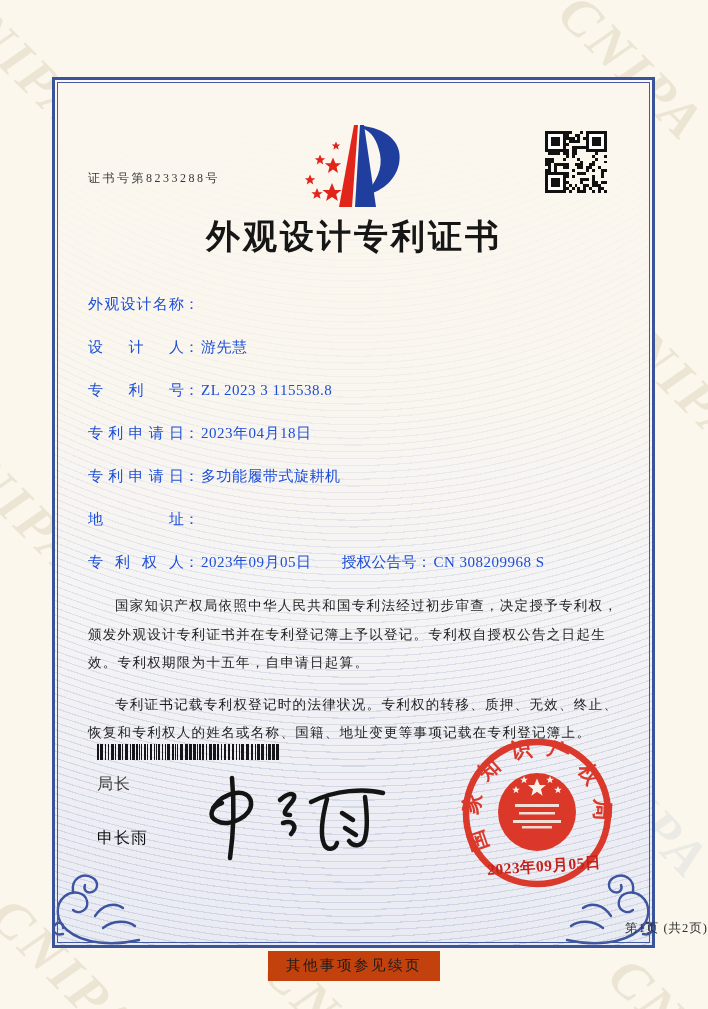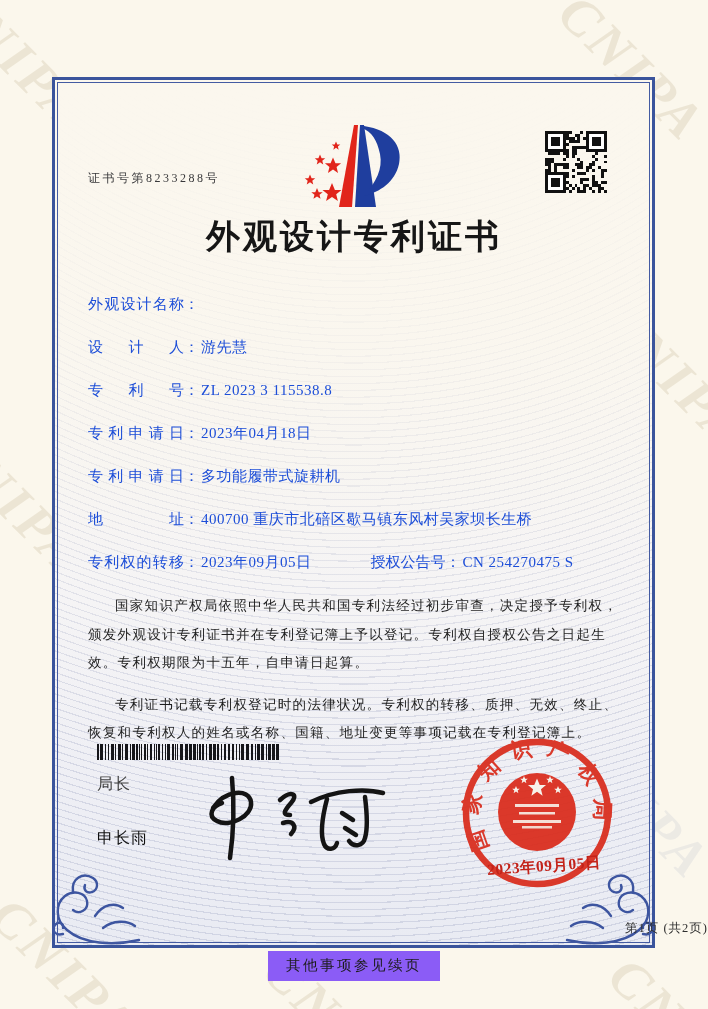--- a/index.html
+++ b/index.html
@@ -24,21 +24,21 @@
   .logo{position:absolute;left:296px;top:108px;}
   .qr{position:absolute;left:545px;top:131px;width:62px;height:62px;}
   .title{position:absolute;left:0;top:214px;width:100%;text-align:center;
          font-size:34px;font-weight:bold;letter-spacing:3px;color:#161616;}
   
   .fields{position:absolute;left:88px;top:294px;width:545px;font-size:15px;color:#1d4ed8;}
   .field-row{height:43px;display:flex;align-items:flex-start;line-height:20px;}
   .fl{display:inline-block;width:96px;text-align:justify;text-align-last:justify;}
   .colon{display:inline-block;margin-right:2px;}
   .fv{letter-spacing:.5px;}
-  .pair2{margin-left:59px;display:flex;}
+  .pair2{margin-left:30px;display:flex;}
   
   .body-text{position:absolute;left:88px;top:592px;width:538px;font-size:13.5px;
              line-height:28.5px;letter-spacing:1.3px;color:#1e1e1e;}
   .body-text p{margin:0 0 13px 0;text-indent:2em;}
   
   .barcode{position:absolute;left:97px;top:744px;width:184px;height:16px;}
   
   .sig-role{position:absolute;left:97px;top:774px;font-family:"Liberation Sans","DejaVu Sans",sans-serif;
             font-size:16px;color:#404040;letter-spacing:1px;}
   .sig-name{position:absolute;left:97px;top:828px;font-family:Liberation Sans, sans-serif;
@@ -46,21 +46,21 @@
   .sig-hand{position:absolute;left:185px;top:768px;}
   
   .seal{position:absolute;left:452px;top:728px;width:170px;height:170px;opacity:.93;}
   .seal-date{position:absolute;left:466px;top:856px;width:156px;text-align:center;
              font-weight:bold;font-size:15.5px;color:#c3231a;letter-spacing:.5px;
              transform:rotate(-4deg);}
   
   .page-num{position:absolute;left:0;top:920px;width:100%;text-align:right;
             font-size:12.5px;color:#2e2e2e;letter-spacing:1px;}
   .note{position:absolute;left:0;top:951px;width:100%;text-align:center;}
-  .note span{display:inline-block;background:#8b5cf6;padding:5px 18px 6px;
+  .note span{display:inline-block;background:#c2410c;padding:5px 18px 6px;
              font-size:14.5px;letter-spacing:2.5px;color:#1c1c1c;}
   .flourish{position:absolute;width:102px;height:80px;}
   .flourish.left{left:42px;top:870px;}
   .flourish.right{left:562px;top:870px;transform:scaleX(-1);}
 </style>
 </head>
 <body>
 
 <div class="page">
 
@@ -252,30 +252,29 @@
       <span class="fv">2023年04月18日</span>
     </div>
     <div class="field-row">
       <span class="fl">专利申请日</span>
         <span class="colon">：</span>
       <span class="fv">多功能履带式旋耕机</span>
     </div>
     <div class="field-row">
       <span class="fl">地址</span>
         <span class="colon">：</span>
-      <span class="fv">400700 重庆市北碚区歇马镇东风村吴家坝长生桥</span>
-    </div>
-    <div class="field-row">
-      <span class="fl">专利权的转移</span>
+    </div>
+    <div class="field-row">
+      <span class="fl">专利权人</span>
         <span class="colon">：</span>
       <span class="fv">2023年09月05日</span>
       <span class="pair2">
         <span>授权公告号</span>
           <span class="colon">：</span>
-        <span class="fv">CN 254270475 S</span>
+        <span class="fv">CN 308209968 S</span>
       </span>
     </div>
   </div>
 
   <div class="body-text">
     <p>国家知识产权局依照中华人民共和国专利法经过初步审查，决定授予专利权，颁发外观设计专利证书并在专利登记簿上予以登记。专利权自授权公告之日起生效。专利权期限为十五年，自申请日起算。</p>
     <p>专利证书记载专利权登记时的法律状况。专利权的转移、质押、无效、终止、恢复和专利权人的姓名或名称、国籍、地址变更等事项记载在专利登记簿上。</p>
   </div>
 
   <div class="barcode"><svg width="184" height="16" viewBox="0 0 184 16">

